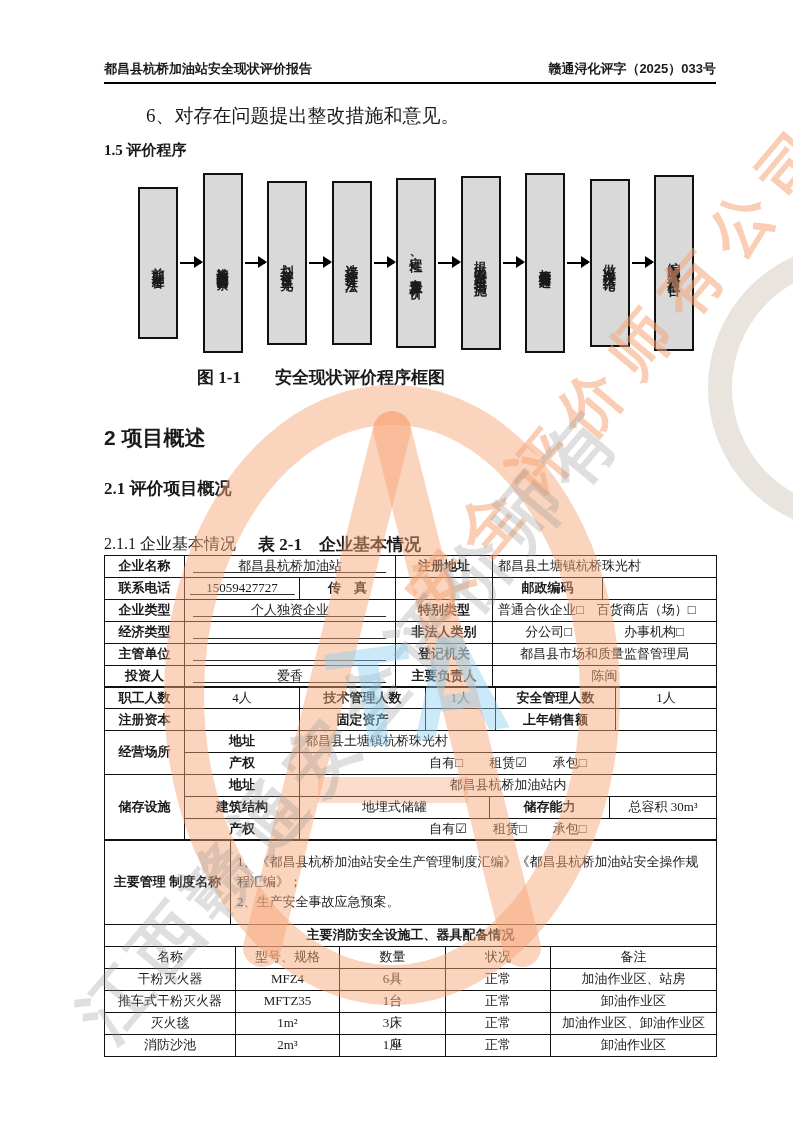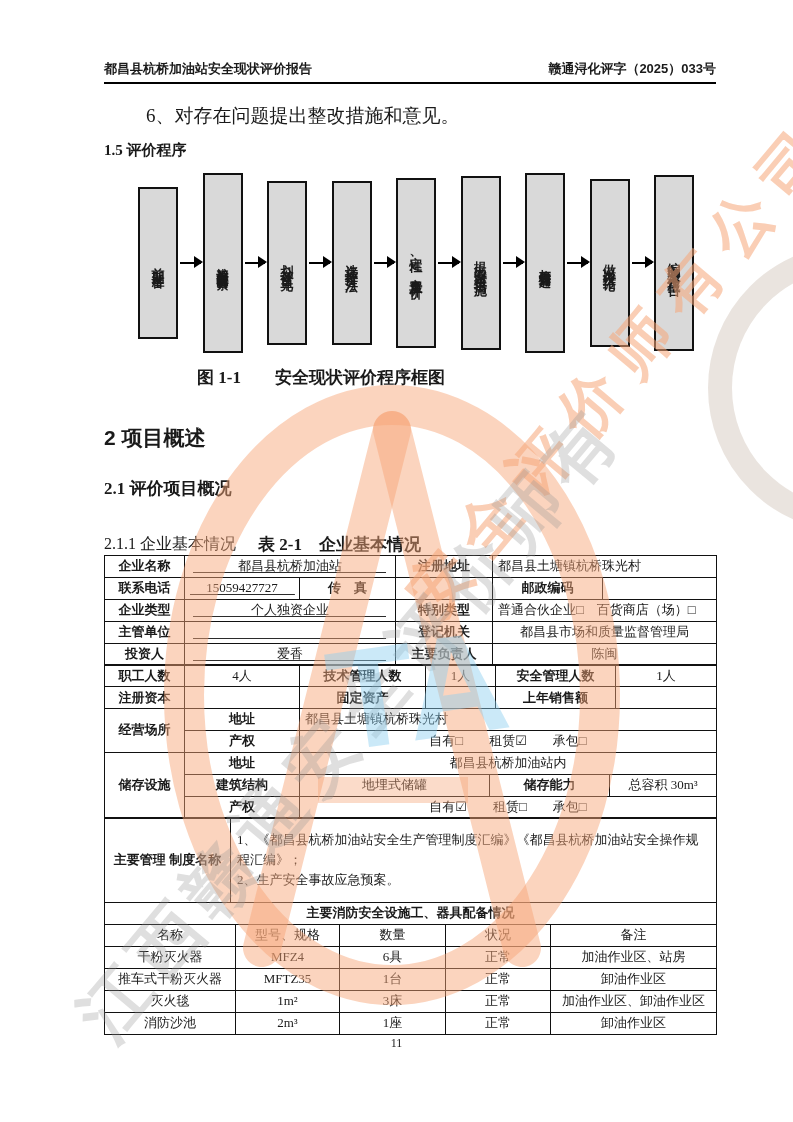--- a/index.html
+++ b/index.html
@@ -164,20 +164,26 @@
         <td class="lbl">邮政编码</td>
         <td></td>
       </tr>
       <tr>
         <td class="lbl">企业类型</td>
         <td class="u" colspan="2">个人独资企业</td>
         <td class="lbl">特别类型</td>
         <td class="left" colspan="2">普通合伙企业□　百货商店（场）□</td>
       </tr>
       <tr>
+        <td class="lbl">经济类型</td>
+        <td class="u" colspan="2"></td>
+        <td class="lbl">非法人类别</td>
+        <td colspan="2">分公司□　　　　办事机构□</td>
+      </tr>
+      <tr>
         <td class="lbl">主管单位</td>
         <td class="u" colspan="2"></td>
         <td class="lbl">登记机关</td>
         <td colspan="2">都昌县市场和质量监督管理局</td>
       </tr>
       <tr>
         <td class="lbl">投资人</td>
         <td class="u" colspan="2">爱香</td>
         <td class="lbl">主要负责人</td>
         <td colspan="2">陈闽</td>

